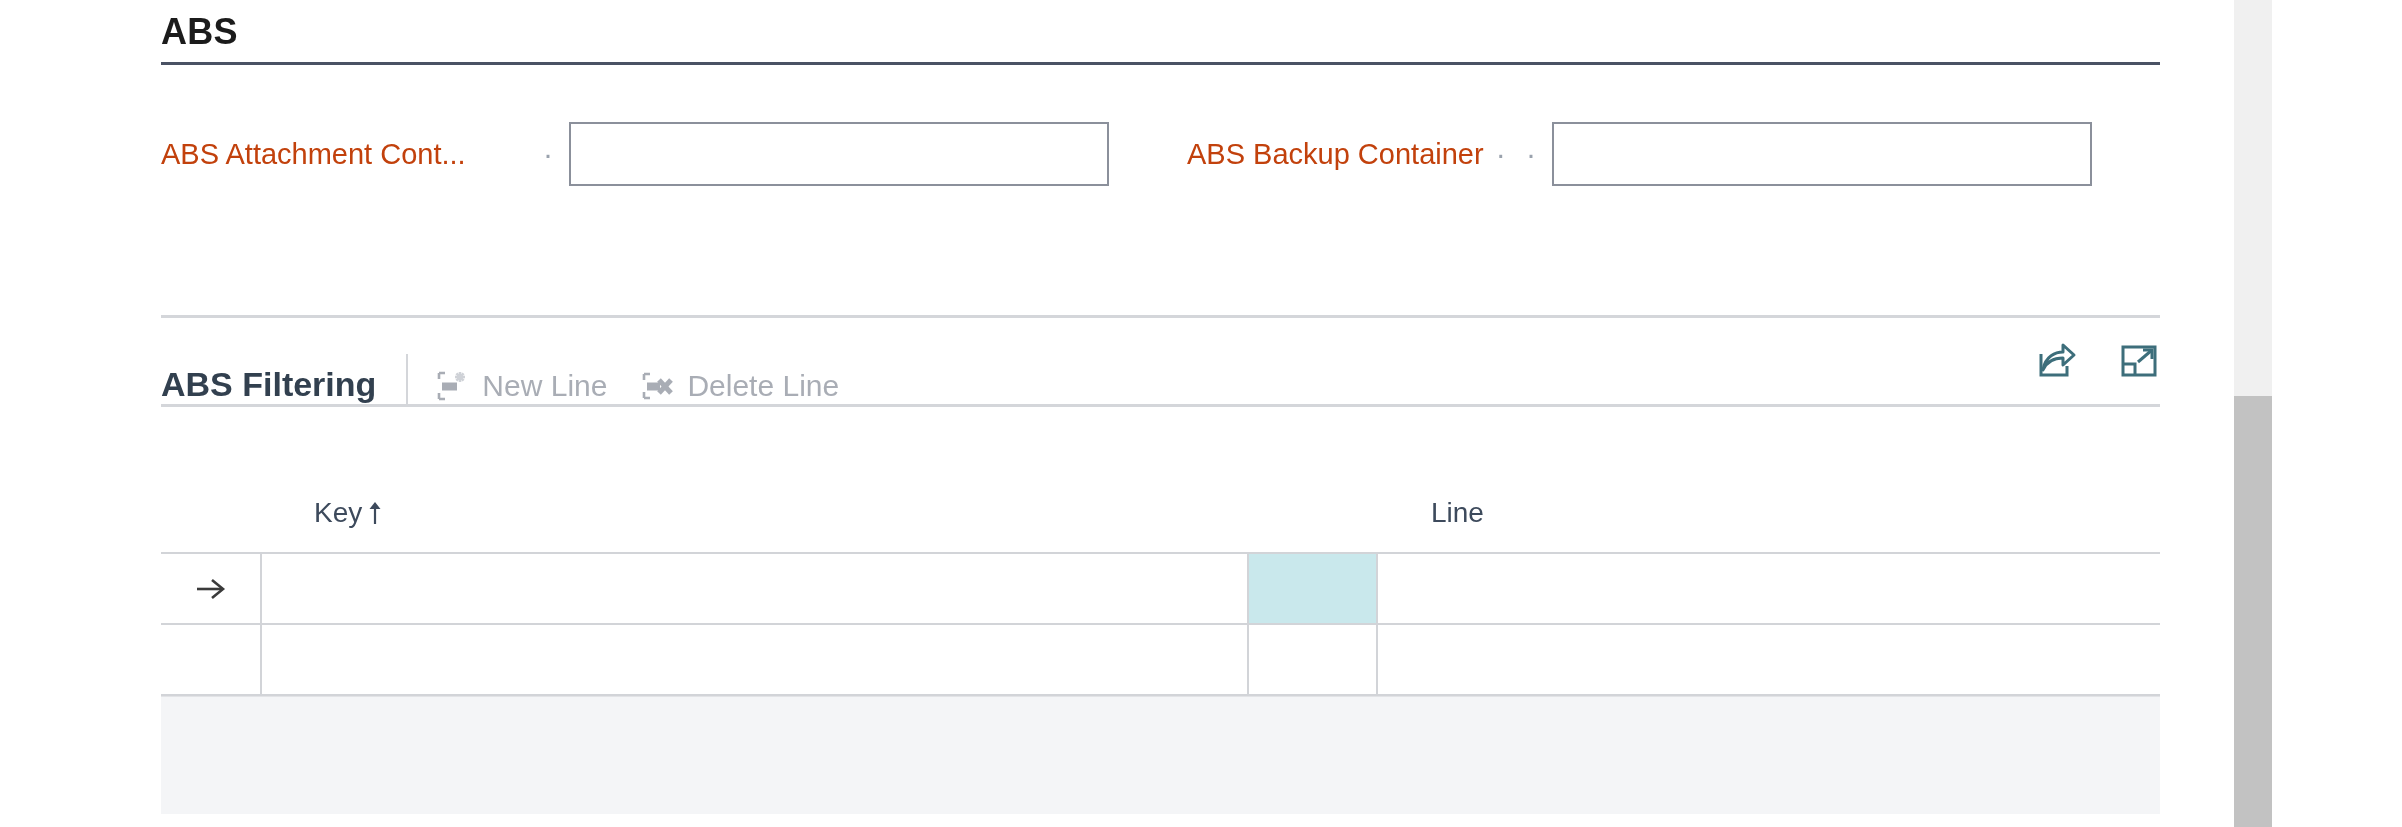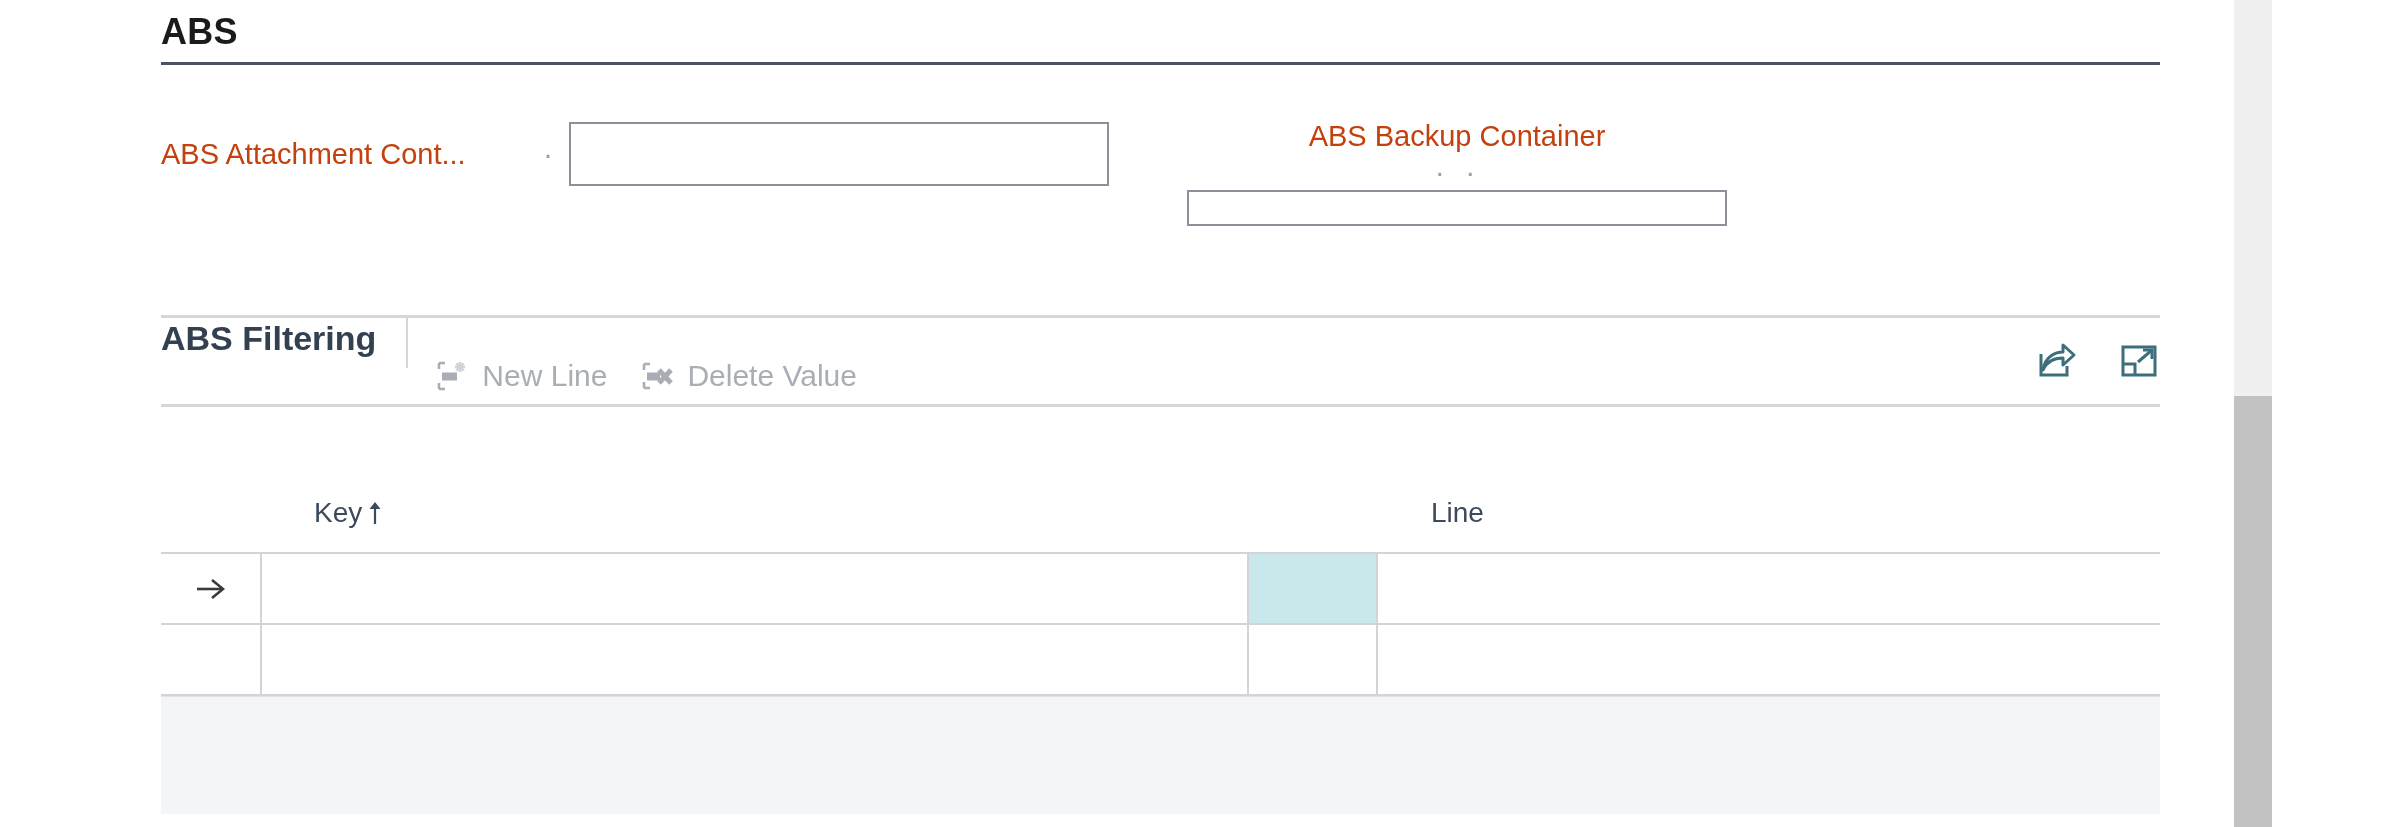--- a/index.html
+++ b/index.html
@@ -63,21 +63,21 @@
     height: 90px;
   }
   .field {
     position: absolute;
     top: 0;
     height: 72px;
     display: flex;
     align-items: center;
   }
   .field-1 { left: 0px; }
-  .field-2 { left: 1026px; flex-direction: column; }
+  .field-2 { left: 1026px; }
 
   .field-label {
     font-size: 29px;
     color: #c2410c;
     white-space: nowrap;
     line-height: 36px;
   }
   .field-dots {
     font-size: 30px;
     color: #9aa2ad;
@@ -111,21 +111,21 @@
   }
   .part-rule-top {
     height: 3px;
     background: #d4d6da;
     width: 100%;
   }
   .part-header {
     position: relative;
     height: 86px;
     display: flex;
-    align-items: flex-start;
+    align-items: flex-end;
   }
   .part-title {
     font-size: 34px;
     font-weight: 700;
     color: #32404f;
     line-height: 40px;
     white-space: nowrap;
   }
   .part-sep {
     width: 2px;
@@ -332,21 +332,21 @@
             <svg viewBox="0 0 34 34" width="34" height="34" aria-hidden="true">
               <path d="M3 5 L3 11 M3 5 L9 5" stroke="#a9adb5" stroke-width="2.6" fill="none"></path>
               <path d="M3 29 L3 23 M3 29 L9 29" stroke="#a9adb5" stroke-width="2.6" fill="none"></path>
               <rect x="6" y="13.5" width="13" height="8" fill="#a9adb5"></rect>
               <g stroke="#a9adb5" stroke-width="5" stroke-linecap="butt">
                 <path d="M18 11 L30 24"></path>
                 <path d="M30 11 L18 24"></path>
               </g>
             </svg>
           </span>
-          <span class="cmd-label">Delete Value</span>
+          <span class="cmd-label">Delete Line</span>
         </button>
 
         <div class="part-actions">
           <span class="act-icon">
             <svg viewBox="0 0 42 42" width="42" height="42" aria-hidden="true">
               <path d="M5 14 L5 35 L31 35 L31 26" stroke="#3d6e7b" stroke-width="3" fill="none"></path>
               <path d="M7 30 C9 16, 20 12, 27 12 L27 5 L38 15 L27 25 L27 18 C19 18, 11 21, 7 30 Z" fill="none" stroke="#3d6e7b" stroke-width="3" stroke-linejoin="round"></path>
             </svg>
           </span>
           <span class="act-icon">

